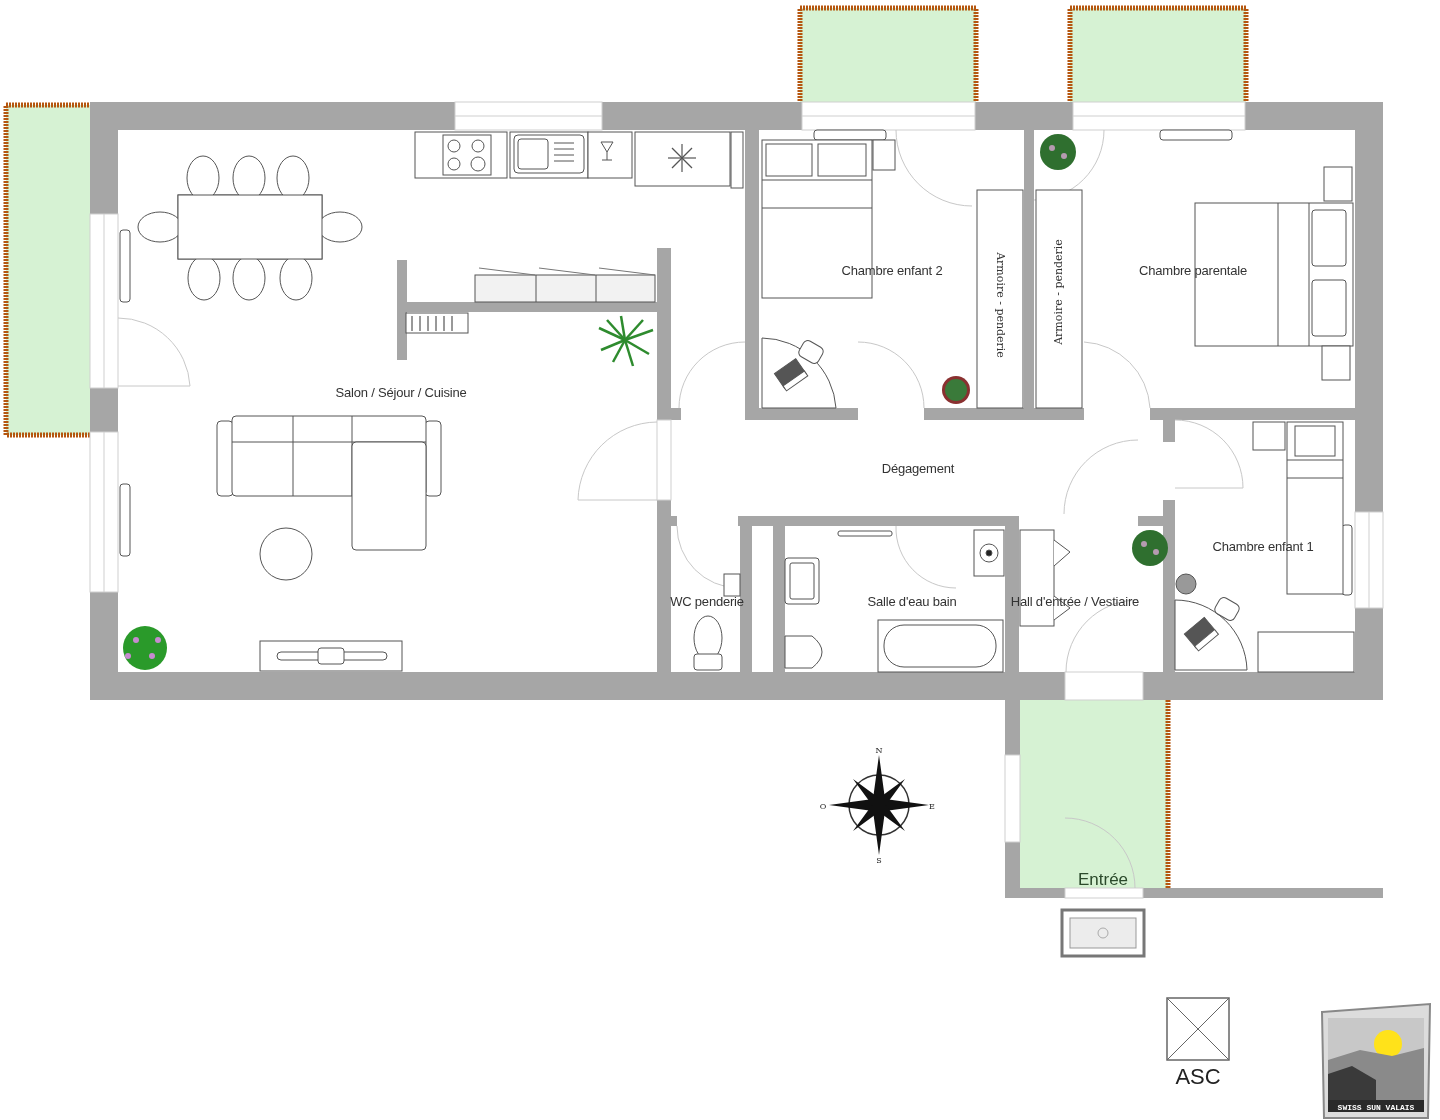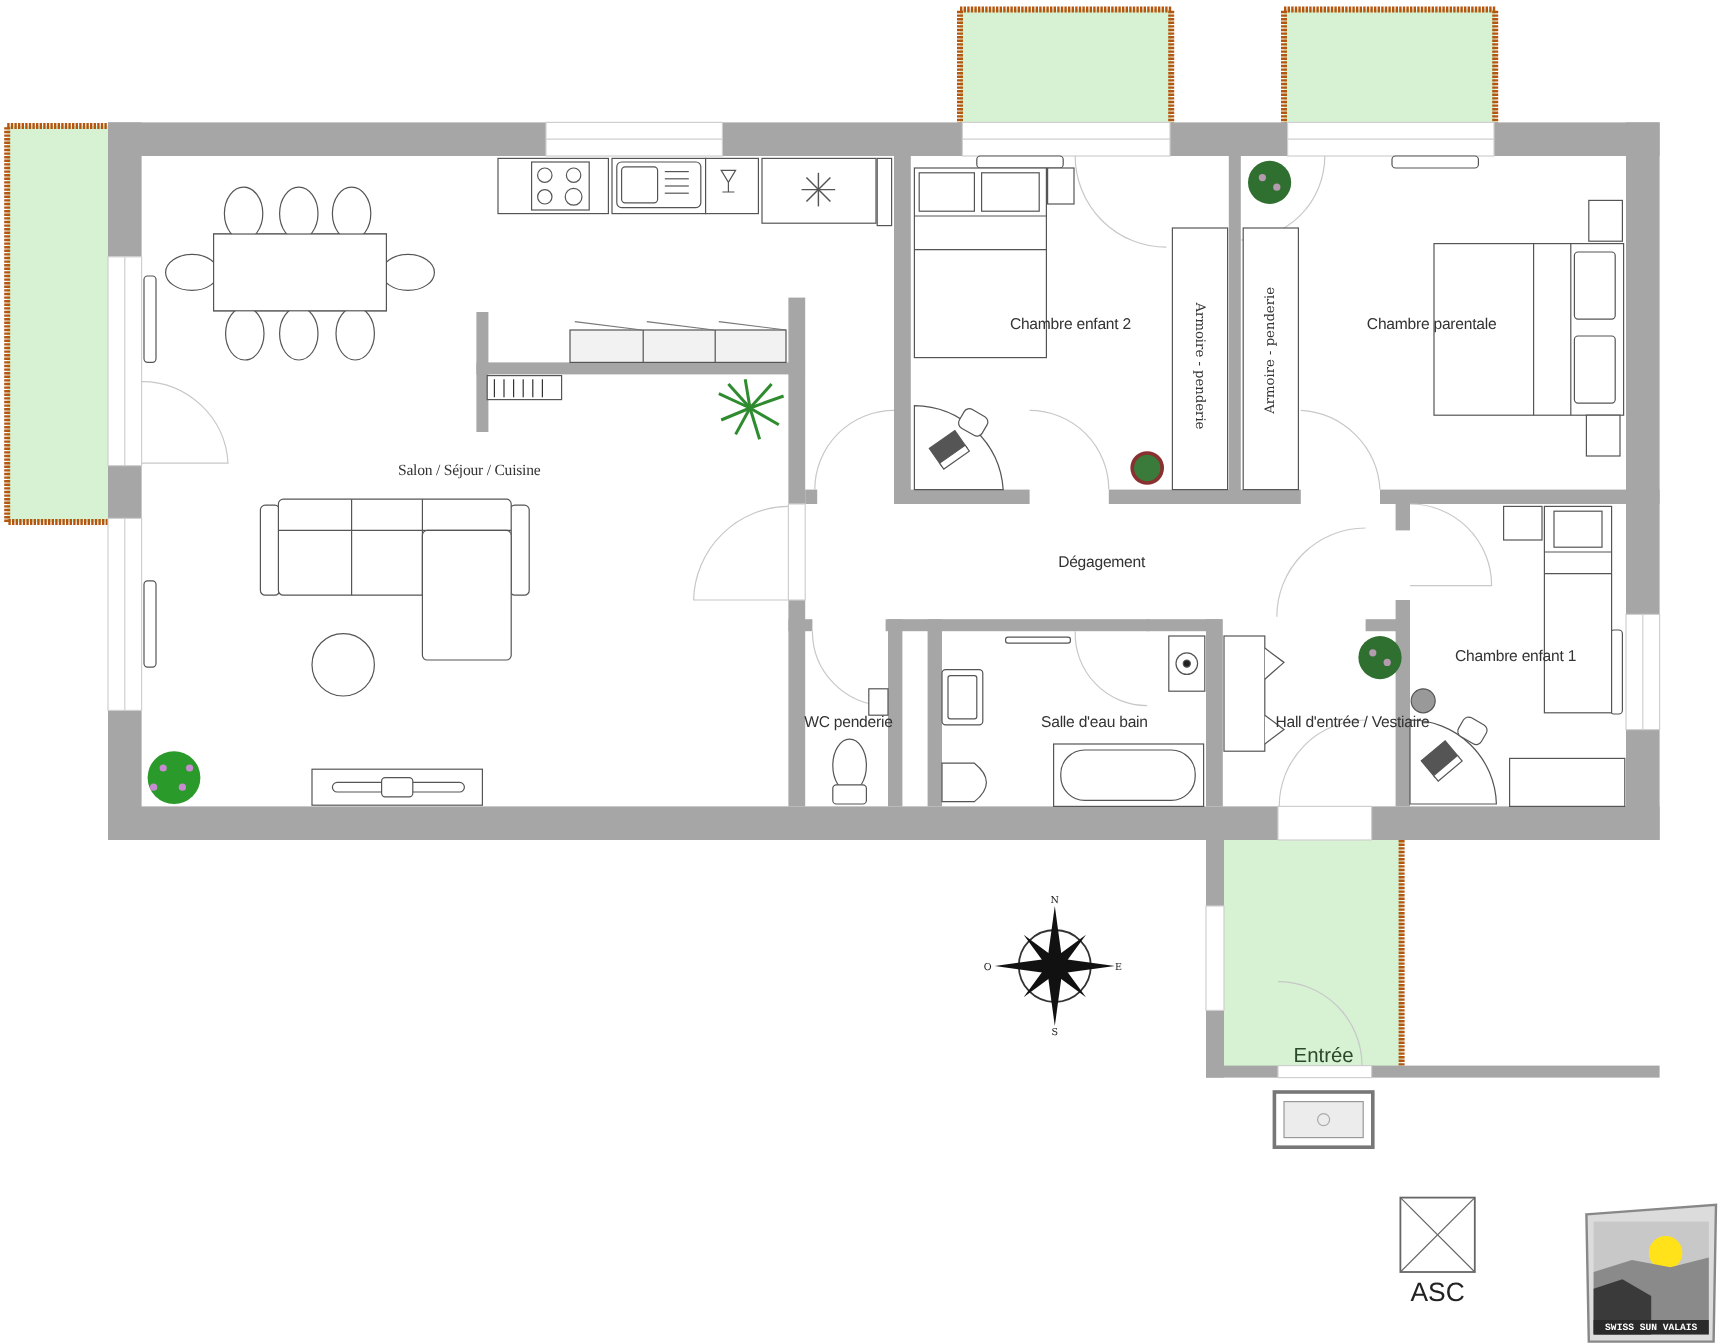--- a/index.html
+++ b/index.html
@@ -321,27 +321,27 @@
     <path d="M1322 1012 L1430 1004 L1428 1118 L1324 1118 Z" fill="#dcdcdc" stroke="#888" stroke-width="2"></path>
     <rect x="1328" y="1018" width="96" height="94" fill="#c8c8c8"></rect>
     <circle cx="1388" cy="1044" r="14" fill="#ffe21a"></circle>
     <path d="M1328 1060 L1360 1050 L1392 1056 L1424 1048 L1424 1112 L1328 1112 Z" fill="#8a8a8a"></path>
     <path d="M1328 1074 L1352 1066 L1376 1080 L1376 1112 L1328 1112 Z" fill="#3a3a3a"></path>
     <rect x="1328" y="1100" width="96" height="12" fill="#2a2a2a"></rect>
   </g>
 </svg>
 
 
-<span class="room-label" style="left:391px;top:392px;font-family:Liberation Serif, serif;">Salon / Séjour / Cuisine</span>
+<span class="room-label" style="left:401px;top:392px;">Salon / Séjour / Cuisine</span>
 <span class="room-label" style="left:892px;top:270px;text-align:right;">Chambre enfant 2</span>
 <span class="room-label" style="left:1193px;top:270px;">Chambre parentale</span>
 <span class="room-label" style="left:918px;top:468px;">Dégagement</span>
 <span class="room-label" style="left:707px;top:601px;">WC penderie</span>
 <span class="room-label" style="left:912px;top:601px;">Salle d'eau bain</span>
-<span class="room-label" style="left:1121px;top:601px;padding-left:12px;">Hall d'entrée / Vestiaire</span>
+<span class="room-label" style="left:1069px;top:601px;padding-left:12px;">Hall d'entrée / Vestiaire</span>
 <span class="room-label" style="left:1263px;top:546px;">Chambre enfant 1</span>
 
 <span class="vert-label" style="left:1000px;top:305px;">Armoire - penderie</span>
 <span class="vert-label rev" style="left:1058px;top:292px;">Armoire - penderie</span>
 
 <span class="entree-label" style="left:1103px;top:880px;">Entrée</span>
 <span class="asc-label" style="left:1198px;top:1030px;">ASC</span>
 
 <span class="compass-letter" style="left:879px;top:750px;">N</span>
 <span class="compass-letter" style="left:879px;top:860px;">S</span>

